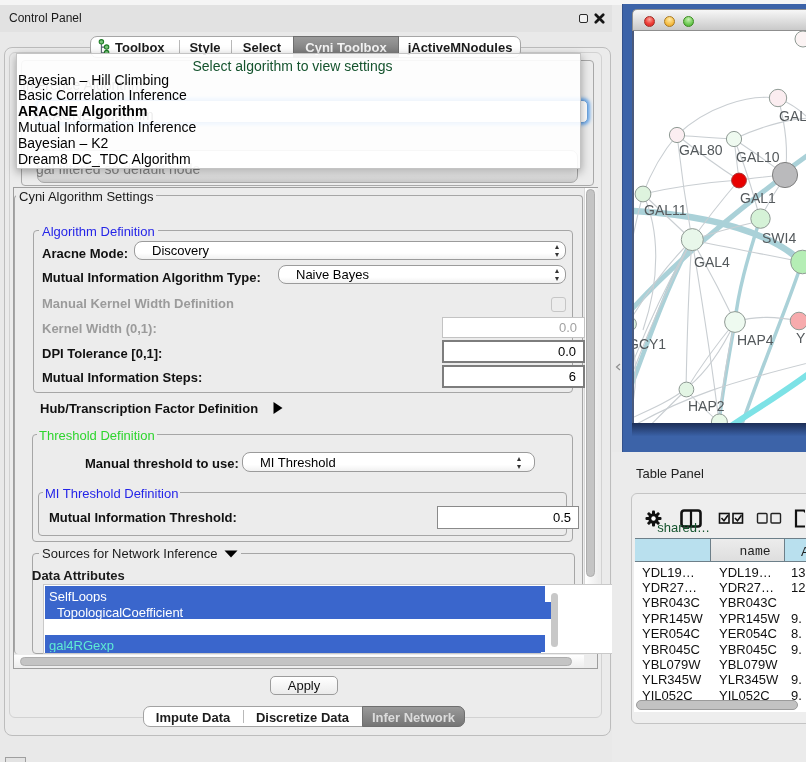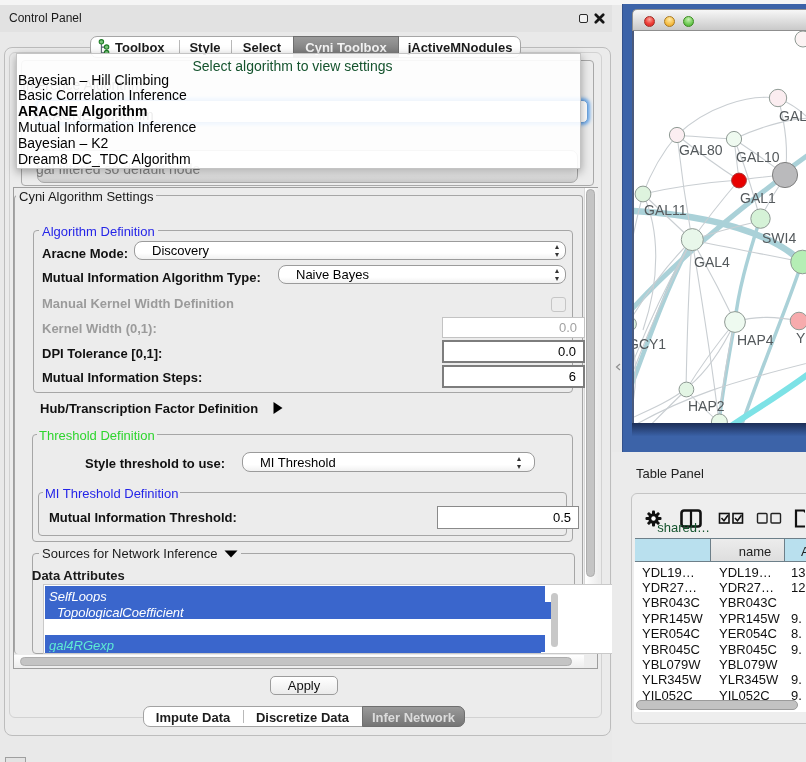--- a/index.html
+++ b/index.html
@@ -86,38 +86,38 @@
 <div class="abs" style="left:42px;top:370px;font-weight:bold;">Mutual Information Steps:</div>
 <div class="abs field" style="left:424px;top:365px;width:143px;height:23px;border:2px solid #7d7d7d;color:#000;">6</div>
 
 <div class="abs" style="left:40px;top:401px;font-weight:bold;">Hub/Transcription Factor Definition</div>
 <svg class="abs" style="left:272px;top:401px;" width="12" height="14" viewBox="0 0 12 14">
     <path d="M1.5 1 L10.5 7 L1.5 13 Z" fill="#000"></path>
   </svg>
 
 <div class="abs" style="left:32px;top:434px;width:541px;height:108px;border:1px solid #a6a6a6;border-radius:4px;box-sizing:border-box;"></div>
 <div class="abs" style="left:37px;top:428px;background:#ececec;padding:0 2px;color:#2ed52e;">Threshold Definition</div>
-<div class="abs" style="left:85px;top:456px;font-weight:bold;">Style threshold to use:</div>
+<div class="abs" style="left:85px;top:456px;font-weight:bold;">Manual threshold to use:</div>
 <div class="abs combo mi" style="left:242px;top:452px;width:293px;height:20px;">
     <span>MI Threshold</span>
   </div>
 
 <div class="abs" style="left:38px;top:492px;width:529px;height:44px;border:1px solid #a6a6a6;border-radius:4px;box-sizing:border-box;"></div>
 <div class="abs" style="left:43px;top:486px;background:#ececec;padding:0 2px;color:#2525e8;">MI Threshold Definition</div>
 <div class="abs" style="left:49px;top:510px;font-weight:bold;">Mutual Information Threshold:</div>
 <div class="abs field" style="left:419px;top:506px;width:142px;height:23px;border:1.5px solid #8a8a8a;color:#000;">0.5</div>
 
 <div class="abs" style="left:32px;top:553px;width:543px;height:101px;border:1px solid #a6a6a6;border-radius:4px;box-sizing:border-box;"></div>
 <div class="abs" style="left:39px;top:546px;background:#ececec;padding:0 3px;color:#1a1a1a;">Sources for Network Inference
  <svg width="14" height="8" viewBox="0 0 14 8" style="vertical-align:0.5px;margin-left:3px;">
       <path d="M0.5 0.5 L13.5 0.5 L7 7.5 Z" fill="#000"></path>
     </svg></div>
 <div class="abs" style="left:32px;top:568px;font-weight:bold;color:#1a1a1a;">Data Attributes</div>
 
-<div class="abs" style="left:43px;top:584px;width:601px;height:70px;background:#fff;border:1px solid #c9c9c9;box-sizing:border-box;overflow:hidden;font-style:italic;">
+<div class="abs" style="left:43px;top:584px;width:601px;height:70px;background:#fff;border:1px solid #c9c9c9;box-sizing:border-box;overflow:hidden;">
   <div style="position:absolute;left:1px;top:1px;width:496px;height:16.4px;background:#3a66cc;color:#fff;padding-left:4px;line-height:21px;">SelfLoops</div>
   <div style="position:absolute;left:1px;top:17.4px;width:496px;height:16.4px;background:#3a66cc;color:#fff;padding-left:12px;line-height:21px;">TopologicalCoefficient</div>
   <div style="position:absolute;left:1px;top:50.2px;width:496px;height:16.4px;background:#3a66cc;color:#5eead4;padding-left:4px;line-height:21px;">gal4RGexp</div>
   <div style="position:absolute;left:1px;top:66.6px;width:496px;height:16.4px;background:#3a66cc;"></div>
   <div style="position:absolute;left:507px;top:8px;width:7px;height:54px;background:#c8c8c8;border-radius:4px;"></div>
 </div>
 
 <div class="abs" style="left:270px;top:676px;width:68px;height:19px;background:linear-gradient(#ffffff,#ebebeb);border:1px solid #9c9c9c;border-radius:5px;box-sizing:border-box;text-align:center;line-height:17px;">Apply</div>
 
 <div class="abs" style="left:143px;top:706px;width:322px;height:21px;background:#fff;border:1px solid #a2a2a2;border-radius:7px;box-sizing:border-box;"></div>
@@ -272,21 +272,21 @@
     <rect x="112.5" y="4.5" width="9.5" height="9.5" rx="1"></rect>
     <rect x="126" y="4.5" width="9.5" height="9.5" rx="1"></rect>
   </g>
 
   <path d="M151 1.5 h8 l4 4 v12 h-12 z" fill="none" stroke="#111" stroke-width="2.2"></path>
 </svg>
 
 <div class="abs" style="left:635px;top:538px;width:171px;height:24px;background:#b9e0ee;border-top:1.5px solid #6d7f89;border-bottom:1.5px solid #6d7f89;box-sizing:border-box;"></div>
 <div class="abs" style="left:710px;top:538px;width:75px;height:24px;background:linear-gradient(#ececec,#dedede);border-top:1.5px solid #6d7f89;border-bottom:1.5px solid #6d7f89;border-left:1.5px solid #6d7f89;border-right:1.5px solid #6d7f89;box-sizing:border-box;"></div>
 <div class="abs" style="left:650px;top:520px;width:60px;text-align:right;color:#14532d;">shared…</div>
-<div class="abs" style="left:724px;top:544px;width:62px;text-align:center;color:#222;">name</div>
+<div class="abs" style="left:724px;top:544px;width:62px;text-align:center;color:#222;font-family:Liberation Mono, monospace;">name</div>
 <div class="abs" style="left:801px;top:544px;color:#222;">AS</div>
 
 <div class="abs" style="left:635px;top:562.5px;width:171px;height:137px;overflow:hidden;color:#111;">
   <div class="trow" style="top:2px;">
       <span class="c1">YDL19…</span>
       <span class="c2">YDL19…</span>
       <span class="c3">13</span>
     </div>
   <div class="trow" style="top:17.4px;">
       <span class="c1">YDR27…</span>

